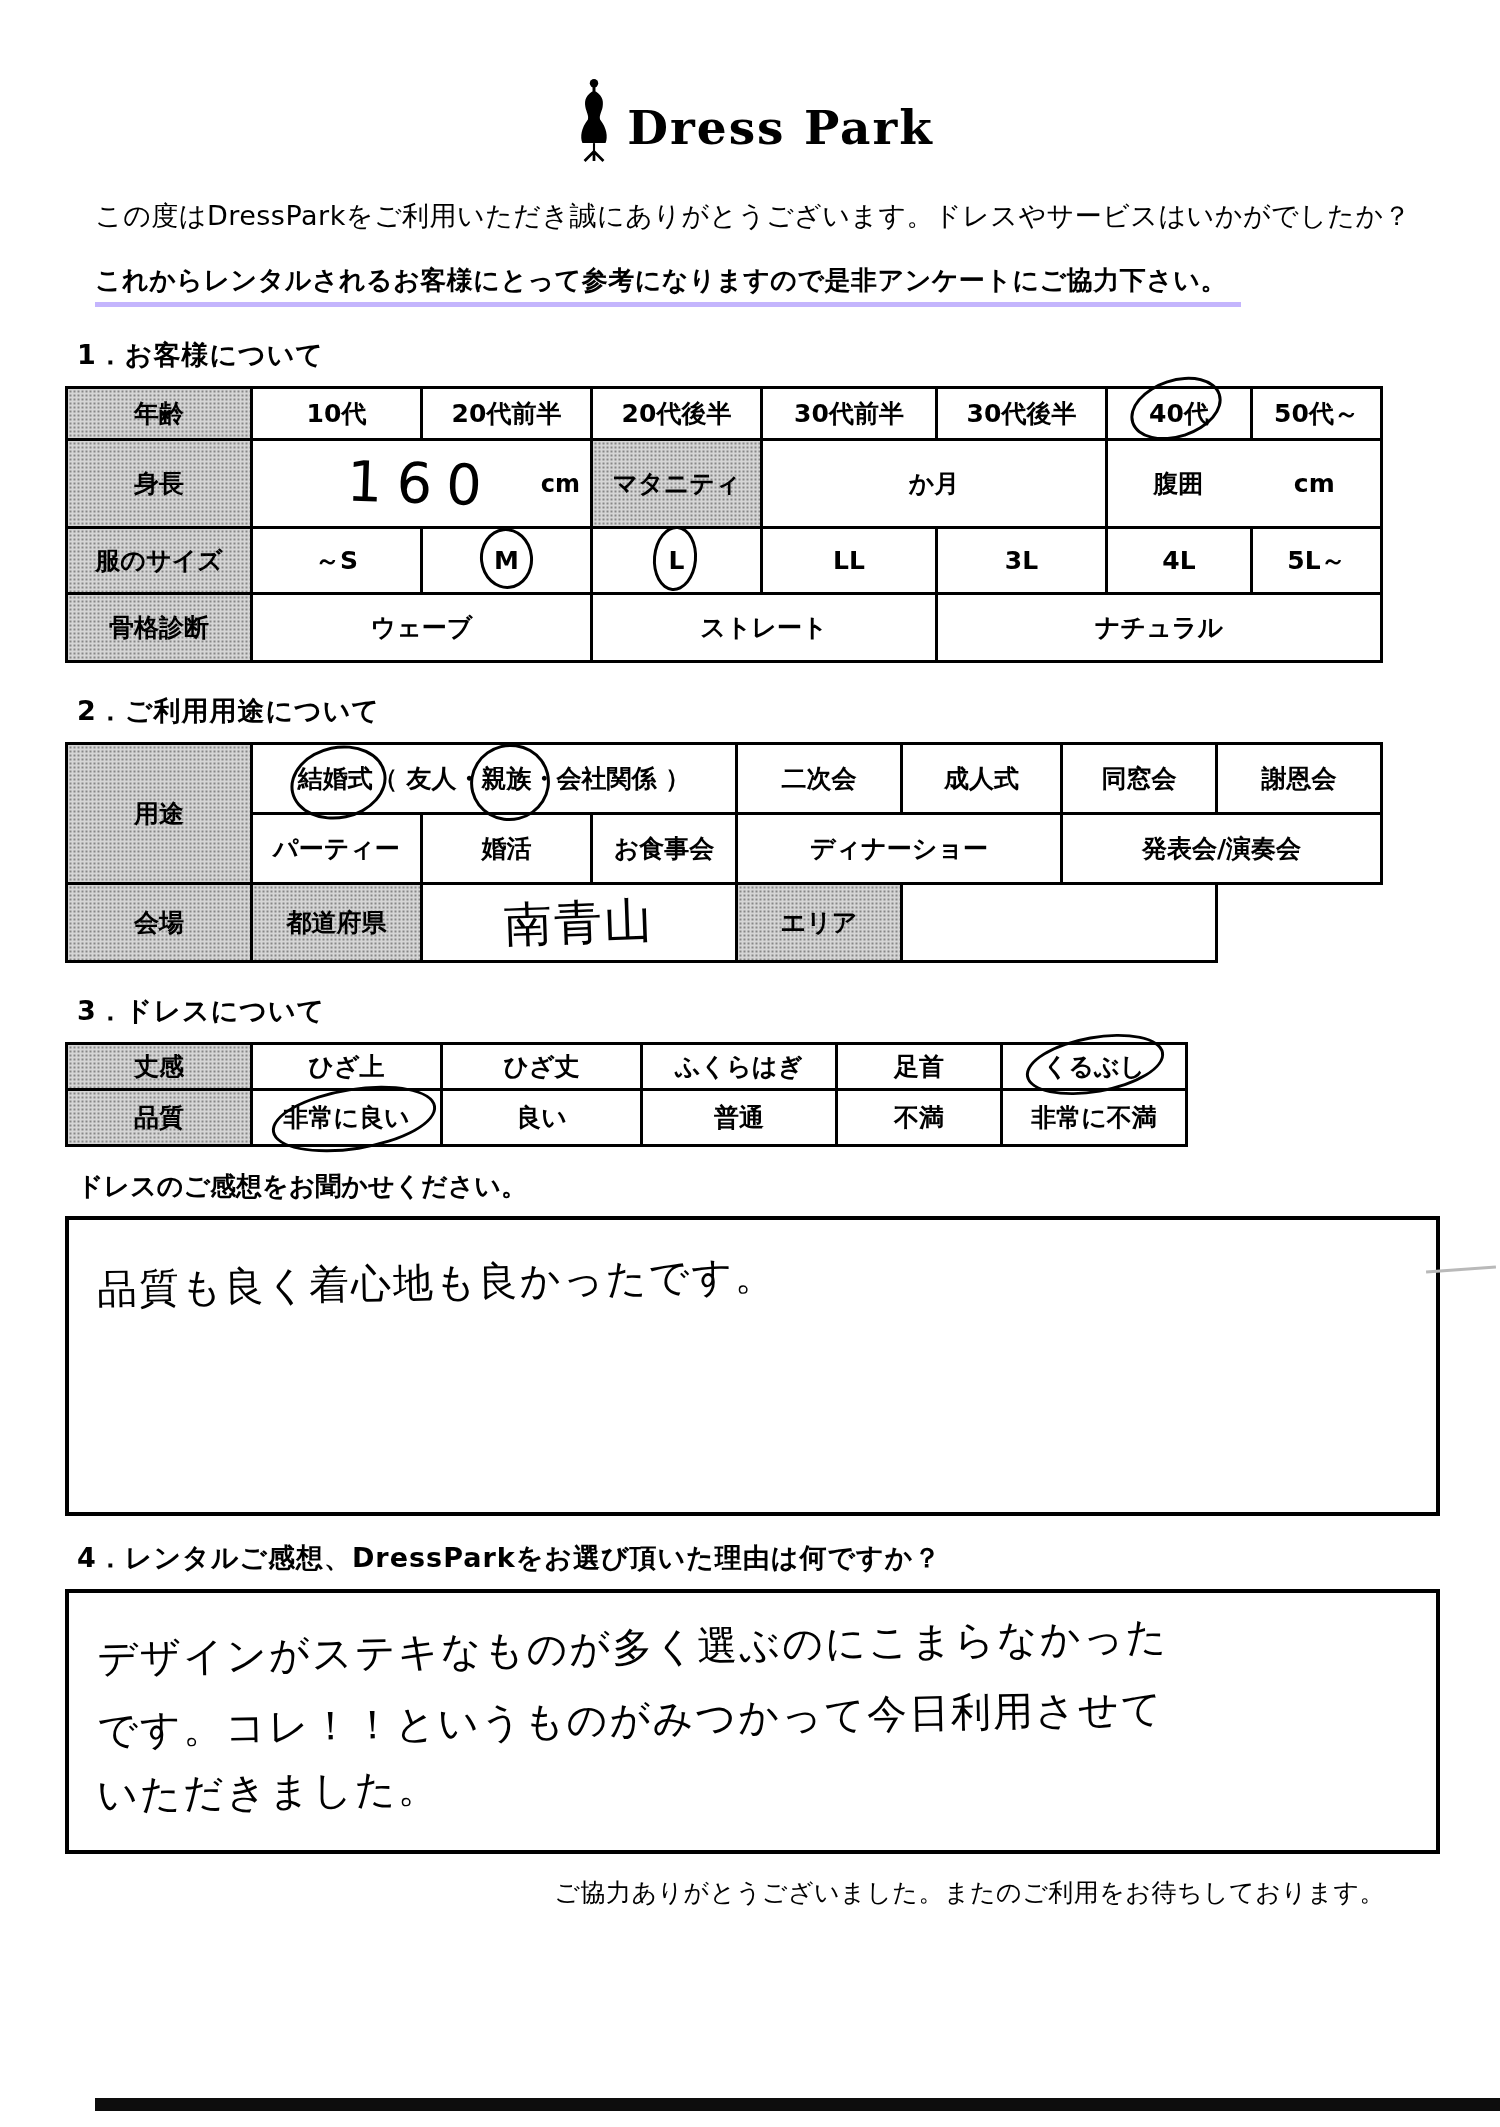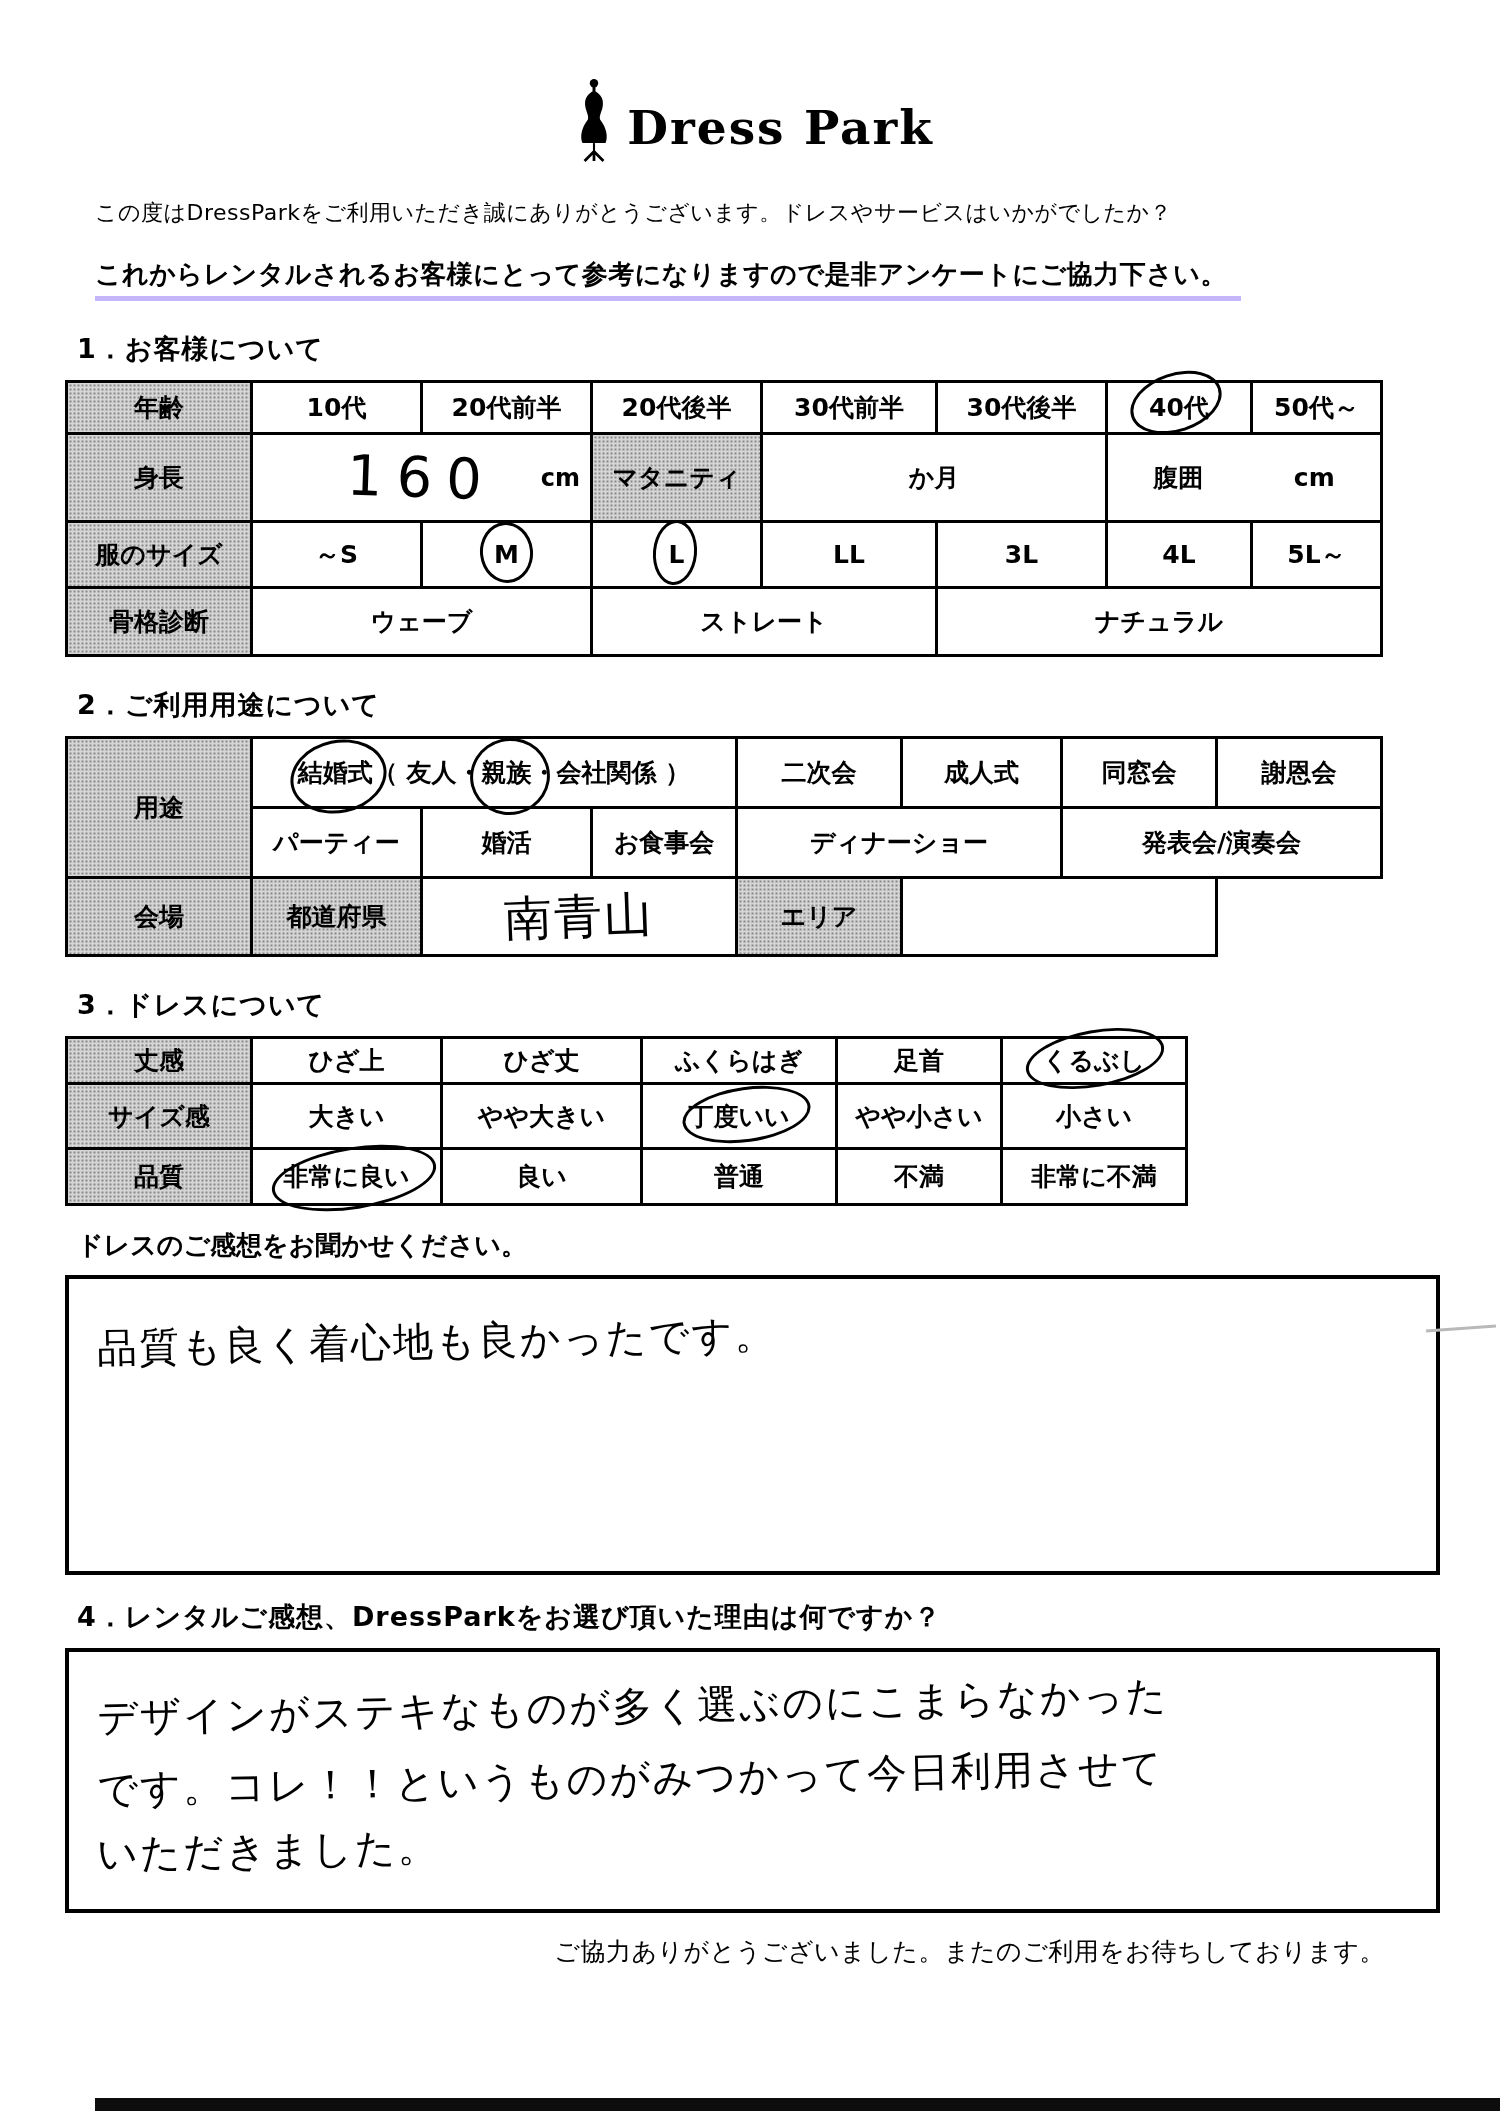--- a/index.html
+++ b/index.html
@@ -12,21 +12,21 @@
 
   
   .logo-row { display:flex; justify-content:center; align-items:flex-start; gap:10px; padding-top:86px; }
   .logo-mark { width:46px; height:84px; margin-top:-8px; }
   .logo-text {
     font-family:"DejaVu Serif","Liberation Serif",serif;
     font-size:47px; font-weight:bold; letter-spacing:2px; margin-top:14px;
   }
 
   
-  .intro1 { font-size:22px; margin:36px 0 0 30px; letter-spacing:0.5px; }
+  .intro1 { font-size:27px; margin:36px 0 0 30px; letter-spacing:0.5px; }
   .intro2 {
     font-size:26px; font-weight:bold; margin:10px 0 0 30px; display:inline-block;
     border-bottom:5px solid #c4b5fd; padding:0 14px 4px 0; letter-spacing:0.5px;
   }
   .sec-title { font-size:27px; font-weight:bold; margin:30px 0 13px 12px; letter-spacing:1px; }
 
   
   table { border-collapse:collapse; table-layout:fixed; }
   td,th {
     border:3px solid #000; font-size:25px; font-weight:bold;
@@ -216,28 +216,20 @@
     </colgroup>
     <tbody>
         <tr style="height:46px">
       <th class="shade">丈感</th>
       <td><span>ひざ上</span></td>
       <td><span>ひざ丈</span></td>
       <td><span>ふくらはぎ</span></td>
       <td><span>足首</span></td>
       <td><span class="circ circ-ankle"><span>くるぶし</span></span></td>
     </tr>
-    <tr style="height:65px">
-      <th class="shade">サイズ感</th>
-      <td><span>大きい</span></td>
-      <td><span>やや大きい</span></td>
-      <td><span class="circ circ-fit"><span>丁度いい</span></span></td>
-      <td><span>やや小さい</span></td>
-      <td><span>小さい</span></td>
-    </tr>
     <tr style="height:56px">
       <th class="shade">品質</th>
       <td><span class="circ circ-qual"><span>非常に良い</span></span></td>
       <td><span>良い</span></td>
       <td><span>普通</span></td>
       <td><span>不満</span></td>
       <td><span>非常に不満</span></td>
     </tr>
   </tbody>
     </table>

